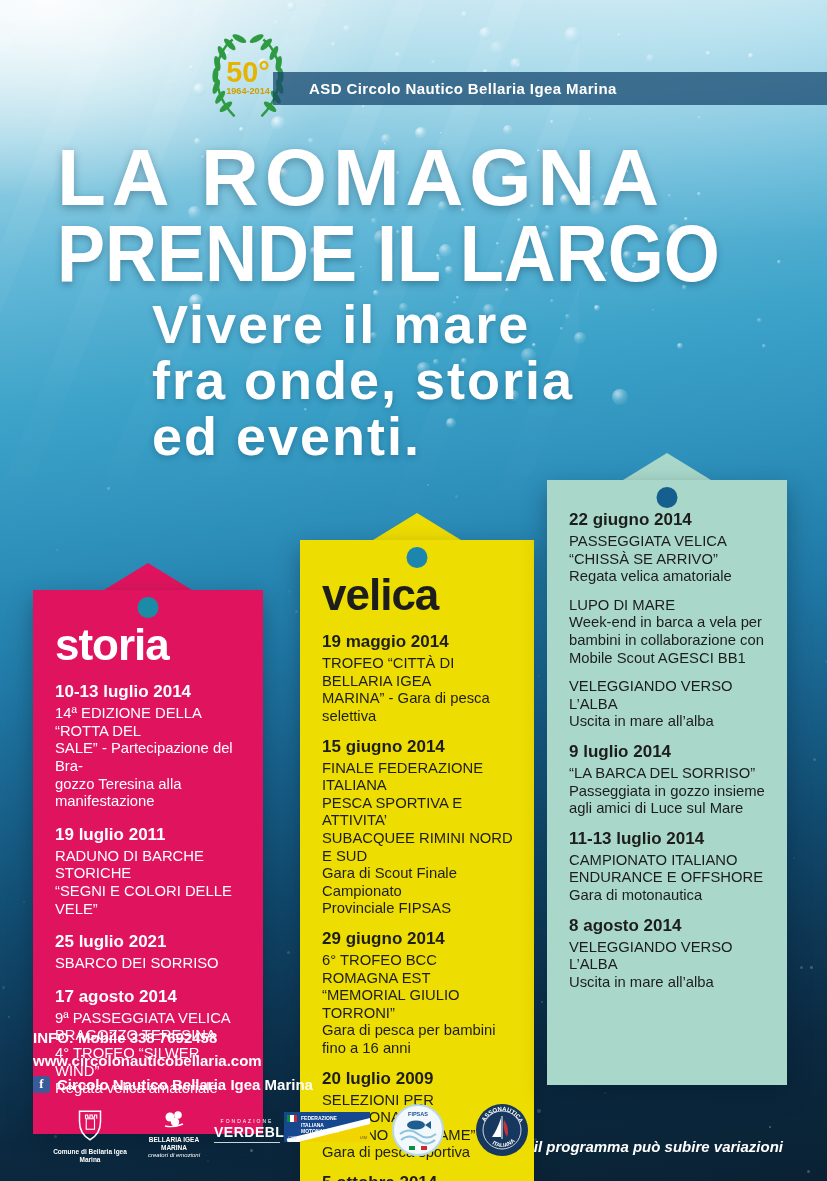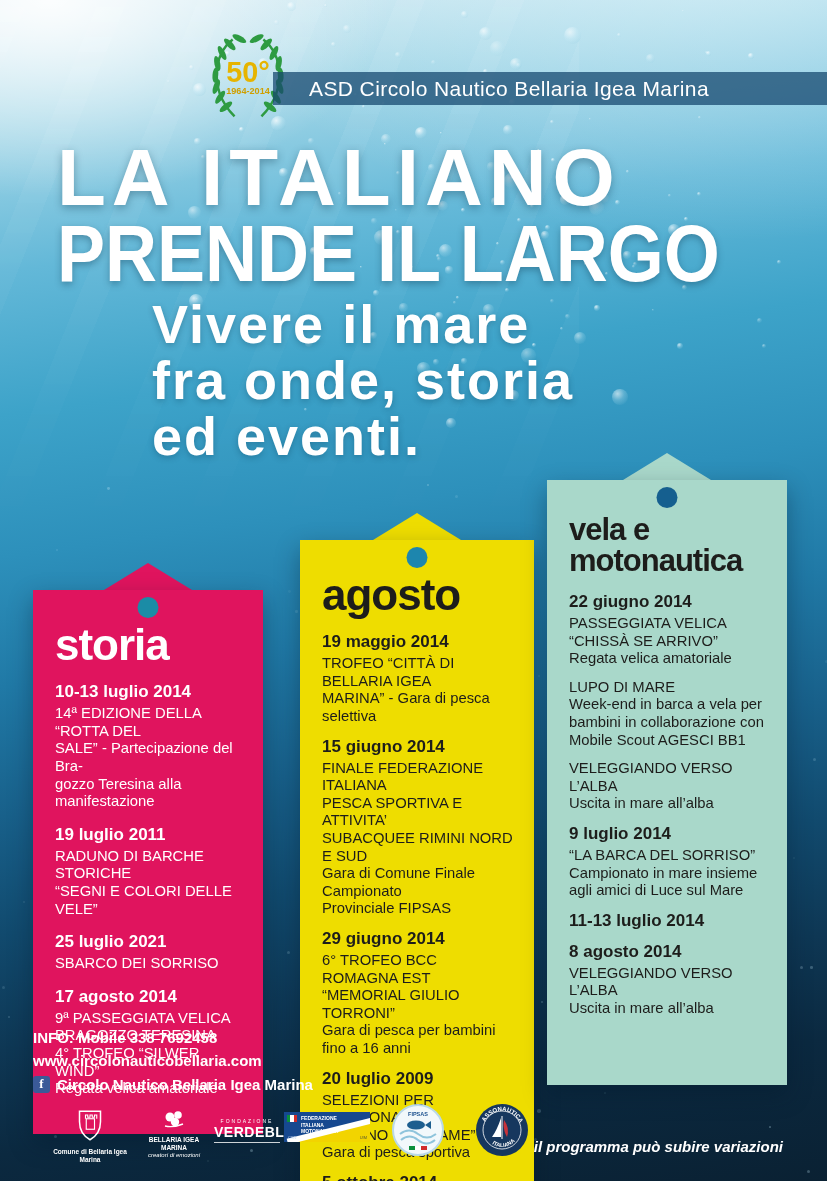--- a/index.html
+++ b/index.html
@@ -15,21 +15,21 @@
   .rays{position:absolute;left:0;top:0;width:70%;height:46%;opacity:.5;
     background:repeating-linear-gradient(112deg, rgba(255,255,255,.14) 0 26px, rgba(255,255,255,0) 26px 92px);
     -webkit-mask-image:linear-gradient(#000,transparent);mask-image:linear-gradient(#000,transparent);}
   .bubbles{position:absolute;inset:0;pointer-events:none;}
   .bubble{position:absolute;border-radius:50%;
     background:radial-gradient(circle at 35% 30%, rgba(255,255,255,.95), rgba(215,243,252,.38) 42%, rgba(110,185,212,.16) 78%, rgba(255,255,255,0));}
   .speck{position:absolute;border-radius:50%;background:rgba(195,232,246,.85);}
   
   .laurel{position:absolute;left:200px;top:30px;width:96px;height:96px;}
   .banner{position:absolute;left:273px;top:72px;right:0;height:33px;
-    background:rgba(22,72,110,.74);color:#fff;font-weight:normal;font-size:21px;
+    background:rgba(22,72,110,.74);color:#fff;font-weight:bold;font-size:15px;
     line-height:33px;padding-left:36px;letter-spacing:.4px;}
   
   .hero-title{position:absolute;left:57px;top:140px;margin:0;color:#fff;font-weight:bold;
     text-shadow:0 3px 8px rgba(8,45,70,.35);}
   .ht1{font-size:80px;line-height:76px;letter-spacing:6px;}
   .ht2{font-size:80px;line-height:76px;letter-spacing:0;transform:scaleX(.9);transform-origin:left;}
   .hero-sub{position:absolute;left:152px;top:296px;color:#fff;font-weight:bold;font-size:54px;
     line-height:56px;letter-spacing:2px;white-space:pre-line;text-shadow:0 2px 6px rgba(8,45,70,.3);}
   
   .tag{position:absolute;}
@@ -345,21 +345,21 @@
     </g>
     <text x="50" y="54" text-anchor="middle" font-size="30" font-weight="bold" fill="#e6b400">50°</text>
     <text x="50" y="67" text-anchor="middle" font-size="9.5" font-weight="bold" fill="#cf9f00">1964-2014</text>
   </svg>
 
   <div class="banner">
     <span>ASD Circolo Nautico Bellaria Igea Marina</span>
   </div>
 
   <h1 class="hero-title">
-    <div class="ht1">LA ITALIANO</div>
+    <div class="ht1">LA ROMAGNA</div>
     <div class="ht2">PRENDE IL LARGO</div>
   </h1>
   <div class="hero-sub">Vivere il mare
 fra onde, storia
 ed eventi.</div>
 
   <div class="tag tag-storia">
     <div class="tag-point" style="border-bottom-color: rgb(224, 20, 94);"></div>
     <div class="tag-rect" style="background: rgb(224, 20, 94); color: rgb(255, 255, 255);">
       <div class="tag-hole" style="background: rgb(27, 140, 166);"></div>
@@ -387,33 +387,33 @@
 4° TROFEO “SILWER WIND”
 Regata velica amatoriale</div>
           </div>
         </div>
     </div>
   </div>
   <div class="tag tag-pesca">
     <div class="tag-point" style="border-bottom-color: rgb(238, 221, 0);"></div>
     <div class="tag-rect" style="background: rgb(238, 221, 0); color: rgb(29, 29, 27);">
       <div class="tag-hole" style="background: rgb(29, 134, 174);"></div>
-      <div class="tag-title">agosto</div>
+      <div class="tag-title">velica</div>
       <div class="tag-body">
           <div class="event">
             <div class="event-date">19 maggio 2014</div>
             <div class="event-desc">TROFEO “CITTÀ DI BELLARIA IGEA
 MARINA” - Gara di pesca selettiva</div>
           </div>
           <div class="event">
             <div class="event-date">15 giugno 2014</div>
             <div class="event-desc">FINALE FEDERAZIONE ITALIANA
 PESCA SPORTIVA E ATTIVITA’
 SUBACQUEE RIMINI NORD E SUD
-Gara di Comune Finale Campionato
+Gara di Scout Finale Campionato
 Provinciale FIPSAS</div>
           </div>
           <div class="event">
             <div class="event-date">29 giugno 2014</div>
             <div class="event-desc">6° TROFEO BCC ROMAGNA EST
 “MEMORIAL GIULIO TORRONI”
 Gara di pesca per bambini
 fino a 16 anni</div>
           </div>
           <div class="event">
@@ -425,47 +425,48 @@
           <div class="event">
             <div class="event-date">5 ottobre 2014</div>
           </div>
         </div>
     </div>
   </div>
   <div class="tag tag-vela">
     <div class="tag-point" style="border-bottom-color: rgb(169, 216, 202);"></div>
     <div class="tag-rect" style="background: rgb(169, 216, 202); color: rgb(29, 29, 27);">
       <div class="tag-hole" style="background: rgb(21, 95, 143);"></div>
-      <div class="tag-title">vela e
-motonautica</div>
       <div class="tag-body">
           <div class="event">
             <div class="event-date">22 giugno 2014</div>
             <div class="event-desc">PASSEGGIATA VELICA
 “CHISSÀ SE ARRIVO”
 Regata velica amatoriale</div>
           </div>
           <div class="event">
             <div class="event-desc">LUPO DI MARE
 Week-end in barca a vela per
 bambini in collaborazione con
 Mobile Scout AGESCI BB1</div>
           </div>
           <div class="event">
             <div class="event-desc">VELEGGIANDO VERSO L’ALBA
 Uscita in mare all’alba</div>
           </div>
           <div class="event">
             <div class="event-date">9 luglio 2014</div>
             <div class="event-desc">“LA BARCA DEL SORRISO”
-Campionato in mare insieme
+Passeggiata in gozzo insieme
 agli amici di Luce sul Mare</div>
           </div>
           <div class="event">
             <div class="event-date">11-13 luglio 2014</div>
+            <div class="event-desc">CAMPIONATO ITALIANO
+ENDURANCE E OFFSHORE
+Gara di motonautica</div>
           </div>
           <div class="event">
             <div class="event-date">8 agosto 2014</div>
             <div class="event-desc">VELEGGIANDO VERSO L’ALBA
 Uscita in mare all’alba</div>
           </div>
         </div>
     </div>
   </div>
 

